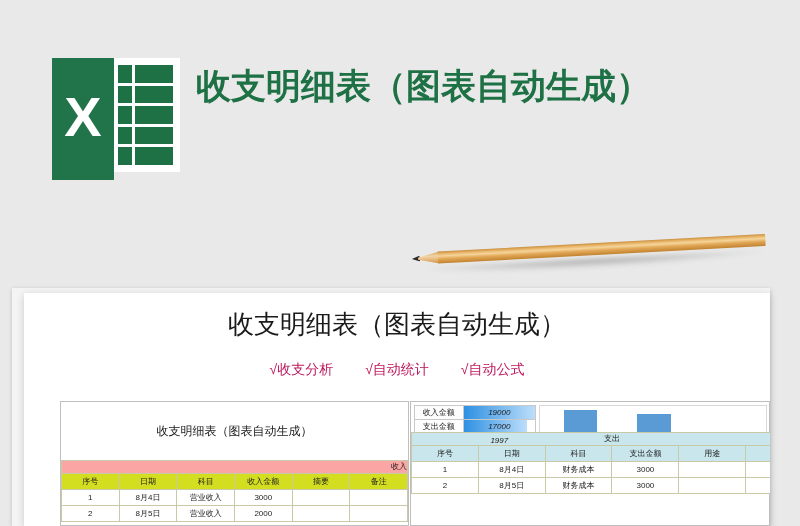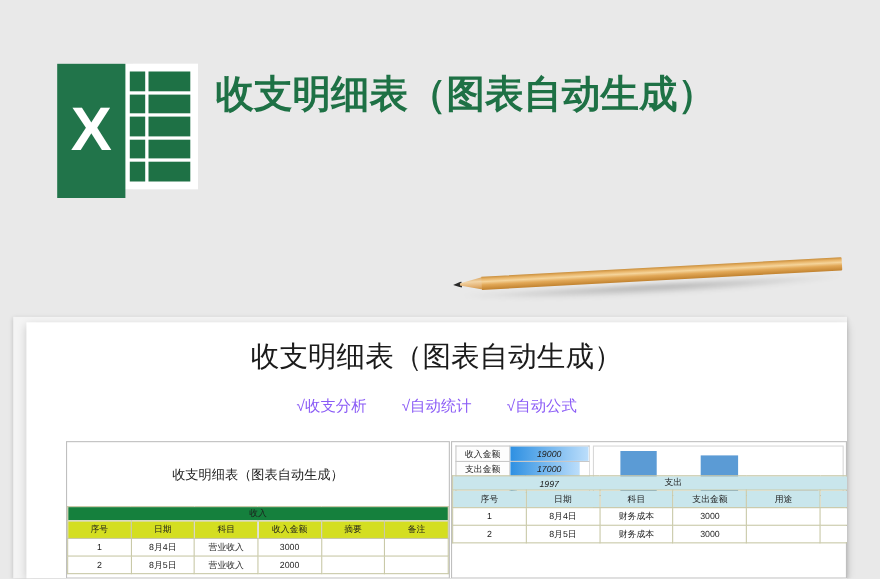--- a/index.html
+++ b/index.html
@@ -34,21 +34,21 @@
 
   
   .card-back{position:absolute;left:12px;top:288px;width:758px;height:238px;background:#f4f4f4;
              box-shadow:0 1px 4px rgba(0,0,0,.18);}
   .card{position:absolute;left:24px;top:293px;width:746px;height:233px;background:#ffffff;
         box-shadow:0 2px 8px rgba(0,0,0,.17);overflow:hidden;}
 
   .sheet-title{position:absolute;left:0;top:14px;width:746px;text-align:center;
                font-size:26px;color:#1b1b1b;white-space:nowrap;}
   .feature-row{position:absolute;left:0;top:68px;width:746px;text-align:center;
-               color:#8b5cf6;font-size:14px;white-space:nowrap;}
+               color:#be185d;font-size:14px;white-space:nowrap;}
   .feature-row span{margin:0 14px;}
 
   
   .grid{position:absolute;left:36px;top:108px;width:710px;height:125px;}
   .grid-inner{position:relative;width:100%;height:100%;}
 
   .panel-left{position:absolute;left:0;top:0;width:349px;height:125px;
               border:1px solid #bfbfbf;box-sizing:border-box;background:#fff;}
   .panel-right{position:absolute;left:350px;top:0;width:360px;height:125px;
                border:1px solid #bfbfbf;box-sizing:border-box;background:#fff;}
@@ -75,21 +75,21 @@
   .xlabels{position:absolute;left:2px;right:2px;top:45px;height:11px;display:flex;}
   .xlabels div{flex:1;text-align:center;font-size:7px;color:#333;line-height:11px;}
   .tick{position:absolute;top:44px;width:0;height:3px;border-left:1px solid #c9c9c9;}
 
   
   table.dt{border-collapse:collapse;table-layout:fixed;font-size:8px;color:#1c1c1c;}
   table.dt td,table.dt th{border:1px solid #c9c9a8;padding:0;height:15px;line-height:15px;
                           text-align:center;font-weight:normal;font-size:8px;overflow:hidden;
                           white-space:nowrap;}
   .tbl-income{position:absolute;left:0;top:58px;width:347px;}
-  .tbl-income th.group{background:#15803d;height:12px;line-height:12px;font-size:8px;}
+  .tbl-income th.group{background:#fca5a5;height:12px;line-height:12px;font-size:8px;text-align:right;}
   .tbl-income th{background:#d4de21;font-weight:bold;}
   .tbl-income td{background:#ffffff;border-color:#d9dfa0;}
 
   .tbl-expense{position:absolute;left:0;top:30px;width:402px;}
   .tbl-expense th.group{background:#c9e6ec;height:12px;line-height:12px;font-size:8px;}
   .tbl-expense th{background:#c9e6ec;font-weight:bold;border-color:#a9cdd6;}
   .tbl-expense td{background:#ffffff;border-color:#bcd8e0;}
 
   
   .pencil{position:absolute;left:412px;top:253px;width:354px;height:16px;

